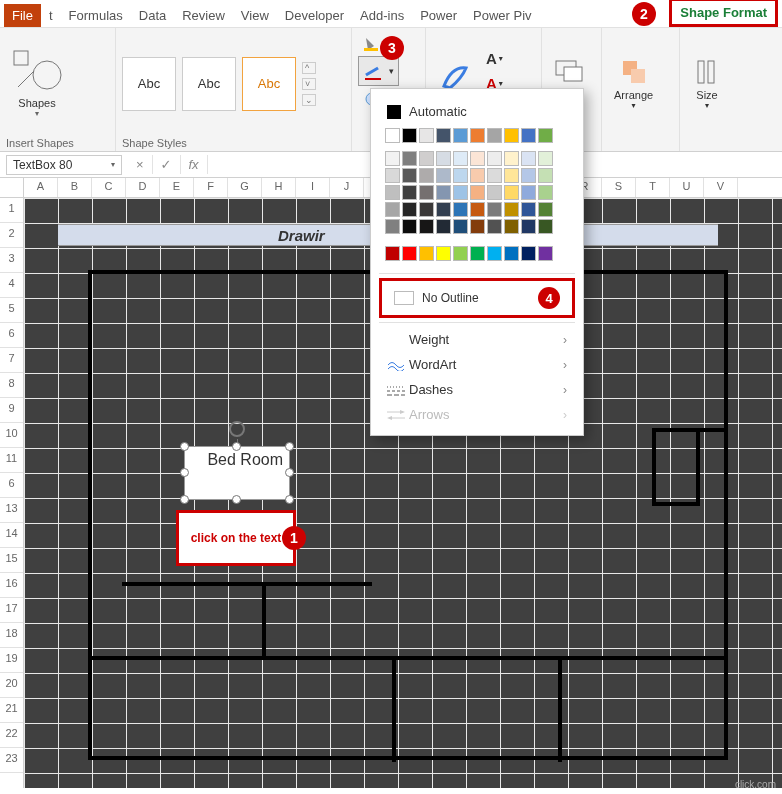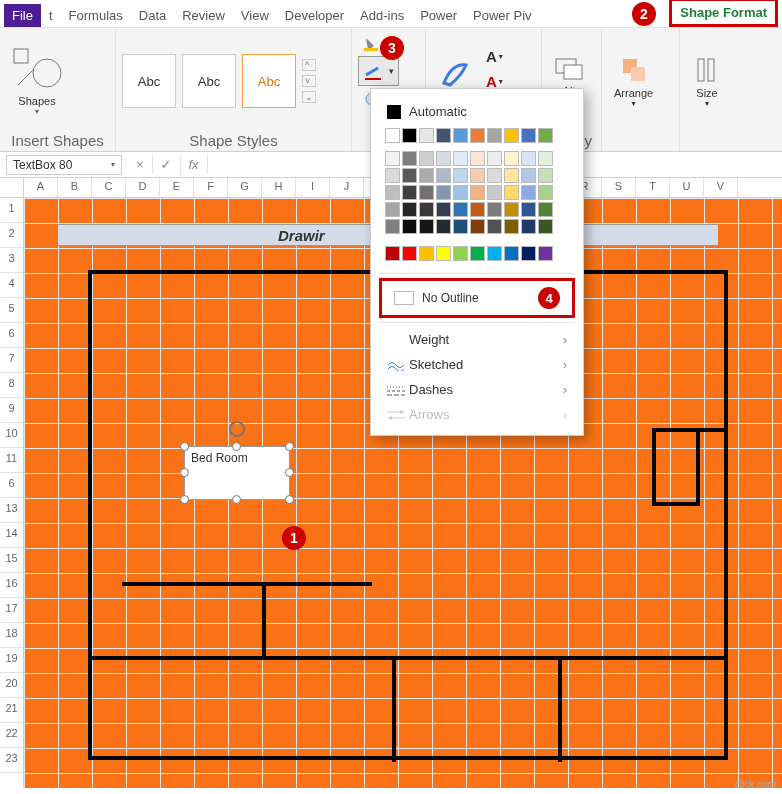--- a/index.html
+++ b/index.html
@@ -8,21 +8,21 @@
 
 .tabs { display: flex; align-items: flex-end; border-bottom: 1px solid #e1e1e1; height: 28px; background: #fff; padding-left: 4px; }
 .tab { padding: 4px 8px; font-size: 13px; color: #555; cursor: pointer; }
 .tab.green { color: #1a7f37; font-weight: 600; }
 .redbox { border: 3px solid #c00; }
 
 
 .ribbon { display: flex; background: #f4f4f4; border-bottom: 1px solid #d0d0d0; height: 124px; }
 .rgroup { border-right: 1px solid #e1e1e1; padding: 4px 6px 2px 6px; display: flex; flex-direction: column; }
 .rgroup .content { display: flex; align-items: center; flex: 1; }
-.rgroup .label { text-align: center; font-size: 15px; color: #666; padding-top: 2px; }
+.rgroup .label { font-size: 11px; color: #666; padding-top: 2px; }
 .bigbtn { display: flex; flex-direction: column; align-items: center; padding: 4px 6px; cursor: pointer; }
 .bigbtn .txt { font-size: 11px; margin-top: 2px; }
 .shapegal { display: flex; gap: 6px; }
 .shapetile { width: 54px; height: 54px; border: 1px solid #ccc; background: #fff; display: flex; align-items: center; justify-content: center; font-size: 13px; }
 .shapetile.orange { border-color: #f2a33f; color: #d97706; }
 .wsbtn { display: flex; align-items: center; padding: 2px 4px; }
 .splitbtn { position: relative; display: flex; align-items: center; border: 1px solid #999; background: #e8e8e8; height: 30px; padding: 0 4px; }
 .splitbtn .caret { font-size: 9px; margin-left: 4px; }
 .penicon { width: 22px; height: 22px; position: relative; }
 .pen-body { position:absolute; width:14px; height:3px; background:#3a7de2; left:2px; top:10px; transform: rotate(-30deg); }
@@ -35,31 +35,31 @@
 .fxbtn.fx { font-style: italic; }
 
 
 .colheads { display:flex; border-bottom:1px solid #d0d0d0; background:#fff; height:20px; }
 .corner { width:24px; border-right:1px solid #d0d0d0; }
 .ch { width:34px; text-align:center; font-size:11px; color:#666; border-right:1px solid #e1e1e1; padding-top:2px; }
 
 .gridarea { position:relative; display:flex; height:590px; }
 .rowheads { width:24px; background:#fff; border-right:1px solid #d0d0d0; }
 .rh { height:25px; text-align:center; font-size:11px; color:#666; border-bottom:1px solid #e1e1e1; padding-top:4px; }
-.sheet { position:relative; flex:1; background:#f97316;padding-left:6px; }
+.sheet { position:relative; flex:1; background:#404040;padding-left:6px; }
 .gridlines { position:absolute; inset:0;
   background-image: linear-gradient(to right,#e8e8e8 1px,transparent 1px),linear-gradient(to bottom,#e8e8e8 1px,transparent 1px);
   background-size:34px 25px; }
 .titleband { position:absolute; left:34px; top:26px; width:660px; height:22px; background:#d4dceb; border-top:1px solid #999; border-bottom:1px solid #999; display:flex; align-items:center; padding-left:220px; font-style:italic; font-weight:bold; font-size:15px; color:#333; }
 .plan { position:absolute; left:64px; top:72px; width:640px; height:490px; border:4px solid #000; }
 .wall { position:absolute; background:#000; }
 
 
 .tbox { position:absolute; left:160px; top:248px; width:106px; height:54px; background:#fff; border:1px solid #999; }
-.tbox .text { padding:4px 6px; font-size:12px; }
+.tbox .text { padding:4px 6px; font-size:16px;text-align:right; }
 .handle { position:absolute; width:9px; height:9px; border:1px solid #777; border-radius:50%; background:#fff; }
 .rotate { position:absolute; left:50%; top:-26px; transform:translateX(-50%); width:16px; height:16px; border:2px solid #777; border-radius:50%; }
 .rotate:after { content:""; position:absolute; left:50%; top:16px; width:1px; height:10px; background:#777; }
 
 .callout1 { position:absolute; left:152px; top:312px; width:120px; height:56px; border:3px solid #c00; background:#fff; display:flex; align-items:center; justify-content:center; text-align:center; color:#c00; font-weight:bold; font-size:12px; }
 .circle { position:absolute; width:24px; height:24px; border-radius:50%; background:#c00; color:#fff; font-weight:bold; font-size:14px; display:flex; align-items:center; justify-content:center; }
 
 
 .dropdown { position:absolute; left:370px; top:88px; width:214px; background:#fff; border:1px solid #ccc; box-shadow:4px 4px 12px rgba(0,0,0,0.3); padding:10px 0 8px 0; z-index:20; }
 .dd-row { display:flex; align-items:center; padding:5px 16px; cursor:pointer; }
@@ -73,21 +73,21 @@
 .no-outline { padding:6px 12px; display:flex; align-items:center; gap:8px; }
 .no-outline .box { width:20px; height:14px; border:1px solid #bbb; }
 .lines-ico { display:flex; flex-direction:column; gap:2px; width:18px; }
 .lines-ico span { display:block; height:2px; background:#3a7de2; }
 .watermark { position:absolute; right:6px; bottom:4px; font-size:10px; color:#aaa; }
 </style>
 </head>
 <body>
 
 <div class="tabs">
-  <div class="tab" style="background:#4c1d95;color:#fff;">File</div>
+  <div class="tab" style="background:#c2410c;color:#fff;">File</div>
   <div class="tab">t</div>
   <div class="tab">Formulas</div>
   <div class="tab">Data</div>
   <div class="tab">Review</div>
   <div class="tab">View</div>
   <div class="tab">Developer</div>
   <div class="tab">Add-ins</div>
   <div class="tab">Power</div>
   <div class="tab">Power Piv</div>
   <div class="tab green redbox" style="margin-left:auto;margin-right:4px">Shape Format</div>
@@ -303,20 +303,23 @@
       <div class="handle" style="left:-5px;top:-5px"></div>
       <div class="handle" style="left:50%;top:-5px;margin-left:-5px"></div>
       <div class="handle" style="right:-5px;top:-5px"></div>
       <div class="handle" style="left:-5px;top:50%;margin-top:-5px"></div>
       <div class="handle" style="right:-5px;top:50%;margin-top:-5px"></div>
       <div class="handle" style="left:-5px;bottom:-5px"></div>
       <div class="handle" style="left:50%;bottom:-5px;margin-left:-5px"></div>
       <div class="handle" style="right:-5px;bottom:-5px"></div>
     </div>
 
+    <div class="callout1">
+        <span>click on the text</span>
+      </div>
     <div class="circle" style="left:258px;top:328px">1</div>
   </div>
 </div>
 
 <div class="dropdown">
   <div class="dd-row">
     <div class="ico">
         <div style="width:14px;height:14px;background:#000"></div>
       </div>
     <span class="txt">Automatic</span>
@@ -433,21 +436,21 @@
     <span class="txt">Weight</span>
       <span style="color:#888">›</span>
   </div>
   <div class="dd-row">
     <div class="ico">
         <svg width="18" height="12">
           <path d="M1 6 Q5 1 9 6 T17 6" fill="none" stroke="#3a7de2"></path>
           <path d="M1 10 Q5 5 9 10 T17 10" fill="none" stroke="#3a7de2"></path>
         </svg>
       </div>
-    <span class="txt">Sketched</span>
+    <span class="txt">WordArt</span>
       <span style="color:#888">›</span>
   </div>
   <div class="dd-row">
     <div class="ico">
         <svg width="18" height="12">
           <line x1="0" y1="3" x2="18" y2="3" stroke="#555" stroke-dasharray="1 2"></line>
           <line x1="0" y1="7" x2="18" y2="7" stroke="#555" stroke-dasharray="3 2"></line>
           <line x1="0" y1="11" x2="18" y2="11" stroke="#555" stroke-dasharray="5 2"></line>
         </svg>
       </div>

